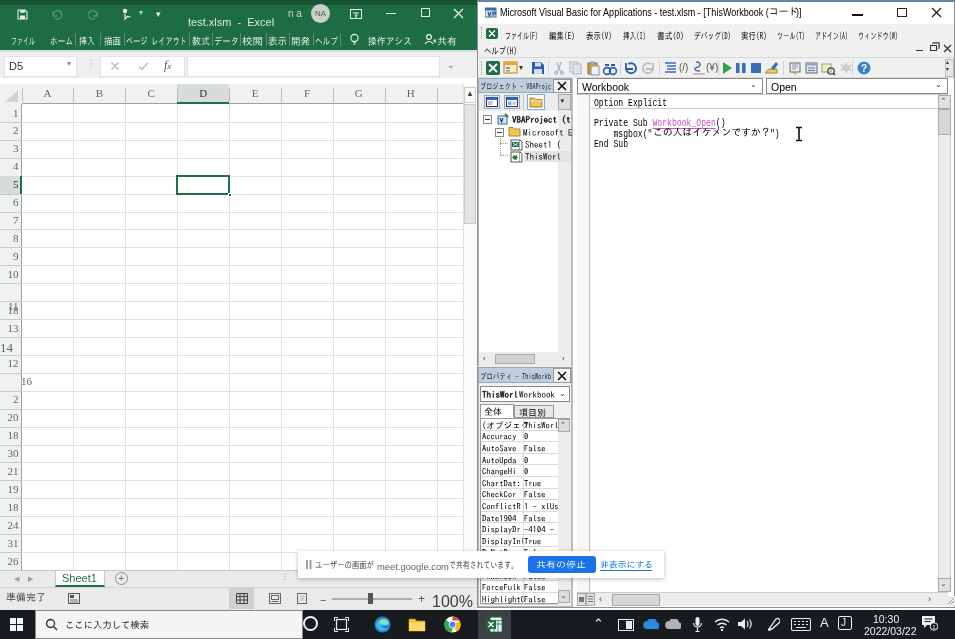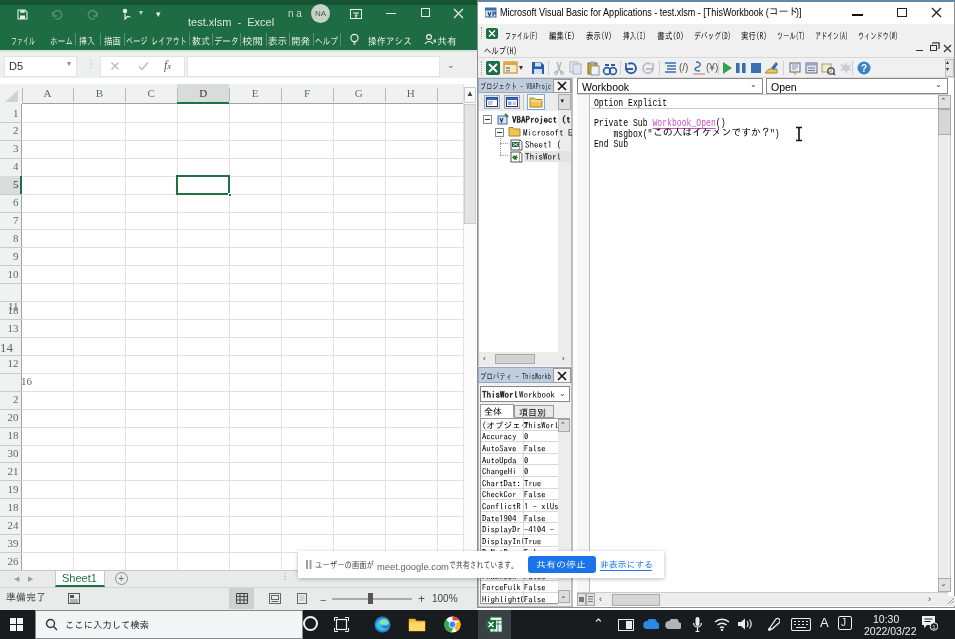--- a/index.html
+++ b/index.html
@@ -208,21 +208,21 @@
       <div class="t" style="left:0;top:447.0px;width:18.5px;text-align:right;font-size:11px;color:#5f6a65;font-family:'Liberation Serif',serif">30</div>
       <div class="abs" style="left:0;top:462.4px;width:21.5px;height:1px;background:#c5cbc8"></div>
       <div class="t" style="left:0;top:464.9px;width:18.5px;text-align:right;font-size:11px;color:#5f6a65;font-family:'Liberation Serif',serif">21</div>
       <div class="abs" style="left:0;top:480.3px;width:21.5px;height:1px;background:#c5cbc8"></div>
       <div class="t" style="left:0;top:482.8px;width:18.5px;text-align:right;font-size:11px;color:#5f6a65;font-family:'Liberation Serif',serif">19</div>
       <div class="abs" style="left:0;top:498.2px;width:21.5px;height:1px;background:#c5cbc8"></div>
       <div class="t" style="left:0;top:500.7px;width:18.5px;text-align:right;font-size:11px;color:#5f6a65;font-family:'Liberation Serif',serif">18</div>
       <div class="abs" style="left:0;top:516.2px;width:21.5px;height:1px;background:#c5cbc8"></div>
       <div class="t" style="left:0;top:518.7px;width:18.5px;text-align:right;font-size:11px;color:#5f6a65;font-family:'Liberation Serif',serif">24</div>
       <div class="abs" style="left:0;top:534.1px;width:21.5px;height:1px;background:#c5cbc8"></div>
-      <div class="t" style="left:0;top:536.6px;width:18.5px;text-align:right;font-size:11px;color:#5f6a65;font-family:'Liberation Serif',serif">39</div>
+      <div class="t" style="left:0;top:536.6px;width:18.5px;text-align:right;font-size:11px;color:#5f6a65;font-family:'Liberation Serif',serif">31</div>
       <div class="abs" style="left:0;top:552.0px;width:21.5px;height:1px;background:#c5cbc8"></div>
       <div class="t" style="left:0;top:554.5px;width:18.5px;text-align:right;font-size:11px;color:#5f6a65;font-family:'Liberation Serif',serif">26</div>
       <div class="abs" style="left:0;top:569.9px;width:21.5px;height:1px;background:#c5cbc8"></div>
       <div class="abs" style="left:73.4px;top:104px;width:1px;height:466px;background:#e0e2e1"></div>
       <div class="abs" style="left:125.3px;top:104px;width:1px;height:466px;background:#e0e2e1"></div>
       <div class="abs" style="left:177.2px;top:104px;width:1px;height:466px;background:#e0e2e1"></div>
       <div class="abs" style="left:229.1px;top:104px;width:1px;height:466px;background:#e0e2e1"></div>
       <div class="abs" style="left:281.0px;top:104px;width:1px;height:466px;background:#e0e2e1"></div>
       <div class="abs" style="left:332.9px;top:104px;width:1px;height:466px;background:#e0e2e1"></div>
       <div class="abs" style="left:384.8px;top:104px;width:1px;height:466px;background:#e0e2e1"></div>
@@ -288,21 +288,21 @@
         <path d="M2.5 8.5 h7" stroke="#666"></path>
       </svg>
       <svg class="abs" style="left:296px;top:593px" width="12" height="11" viewBox="0 0 12 11">
         <rect x="1.5" y="0.5" width="9" height="10" fill="none" stroke="#666"></rect>
         <path d="M3.5 3 h5 M3.5 5 h5 M3.5 7 h5" stroke="#aaa" stroke-width="0.8"></path>
       </svg>
       <div class="t" style="left:320px;top:594px;font-size:11px;color:#555">−</div>
       <div class="abs" style="left:332px;top:598px;width:80px;height:1.5px;background:#a9aeab"></div>
       <div class="abs" style="left:368px;top:593px;width:5px;height:11px;background:#555"></div>
       <div class="t" style="left:418px;top:592px;font-size:12px;color:#555">+</div>
-      <div class="t" style="left:432px;top:593px;font-size:10px;color:#3a3f3c">100%</div>
+      <div class="t" style="left:432px;top:593px;font-size:16px;color:#3a3f3c">100%</div>
     </div>
     <div class="abs" style="left:477px;top:0;width:478px;height:608px;background:#f0f0f0;border:1px solid #8f8f8f;border-top:2px solid #5f87a8"></div>
     <div class="abs" style="left:478px;top:2px;width:476px;height:22px;background:#fff"></div>
     <svg class="abs" style="left:485px;top:6px" width="13" height="13" viewBox="0 0 13 13">
       <rect x="0" y="2" width="11" height="9" fill="#d6e4f2" stroke="#3a6ea5" stroke-width="1"></rect>
       <rect x="0" y="2" width="11" height="2.5" fill="#3a6ea5"></rect>
       <path d="M3 6 l1.5 4 l1.5 -4" fill="none" stroke="#1a4a8a" stroke-width="1.2"></path>
       <path d="M8 10 v-4 h1.6 a1 1 0 0 1 0 2 h-1.6" fill="none" stroke="#1a4a8a" stroke-width="1.1"></path>
     </svg>
     <div class="t" style="left:500px;top:6px;font-size:11px;color:#000;transform:scaleX(0.82);transform-origin:0 0">Microsoft Visual Basic for Applications - test.xlsm - [ThisWorkbook (<svg style="overflow:visible;vertical-align:-2px" width="33" height="12">

